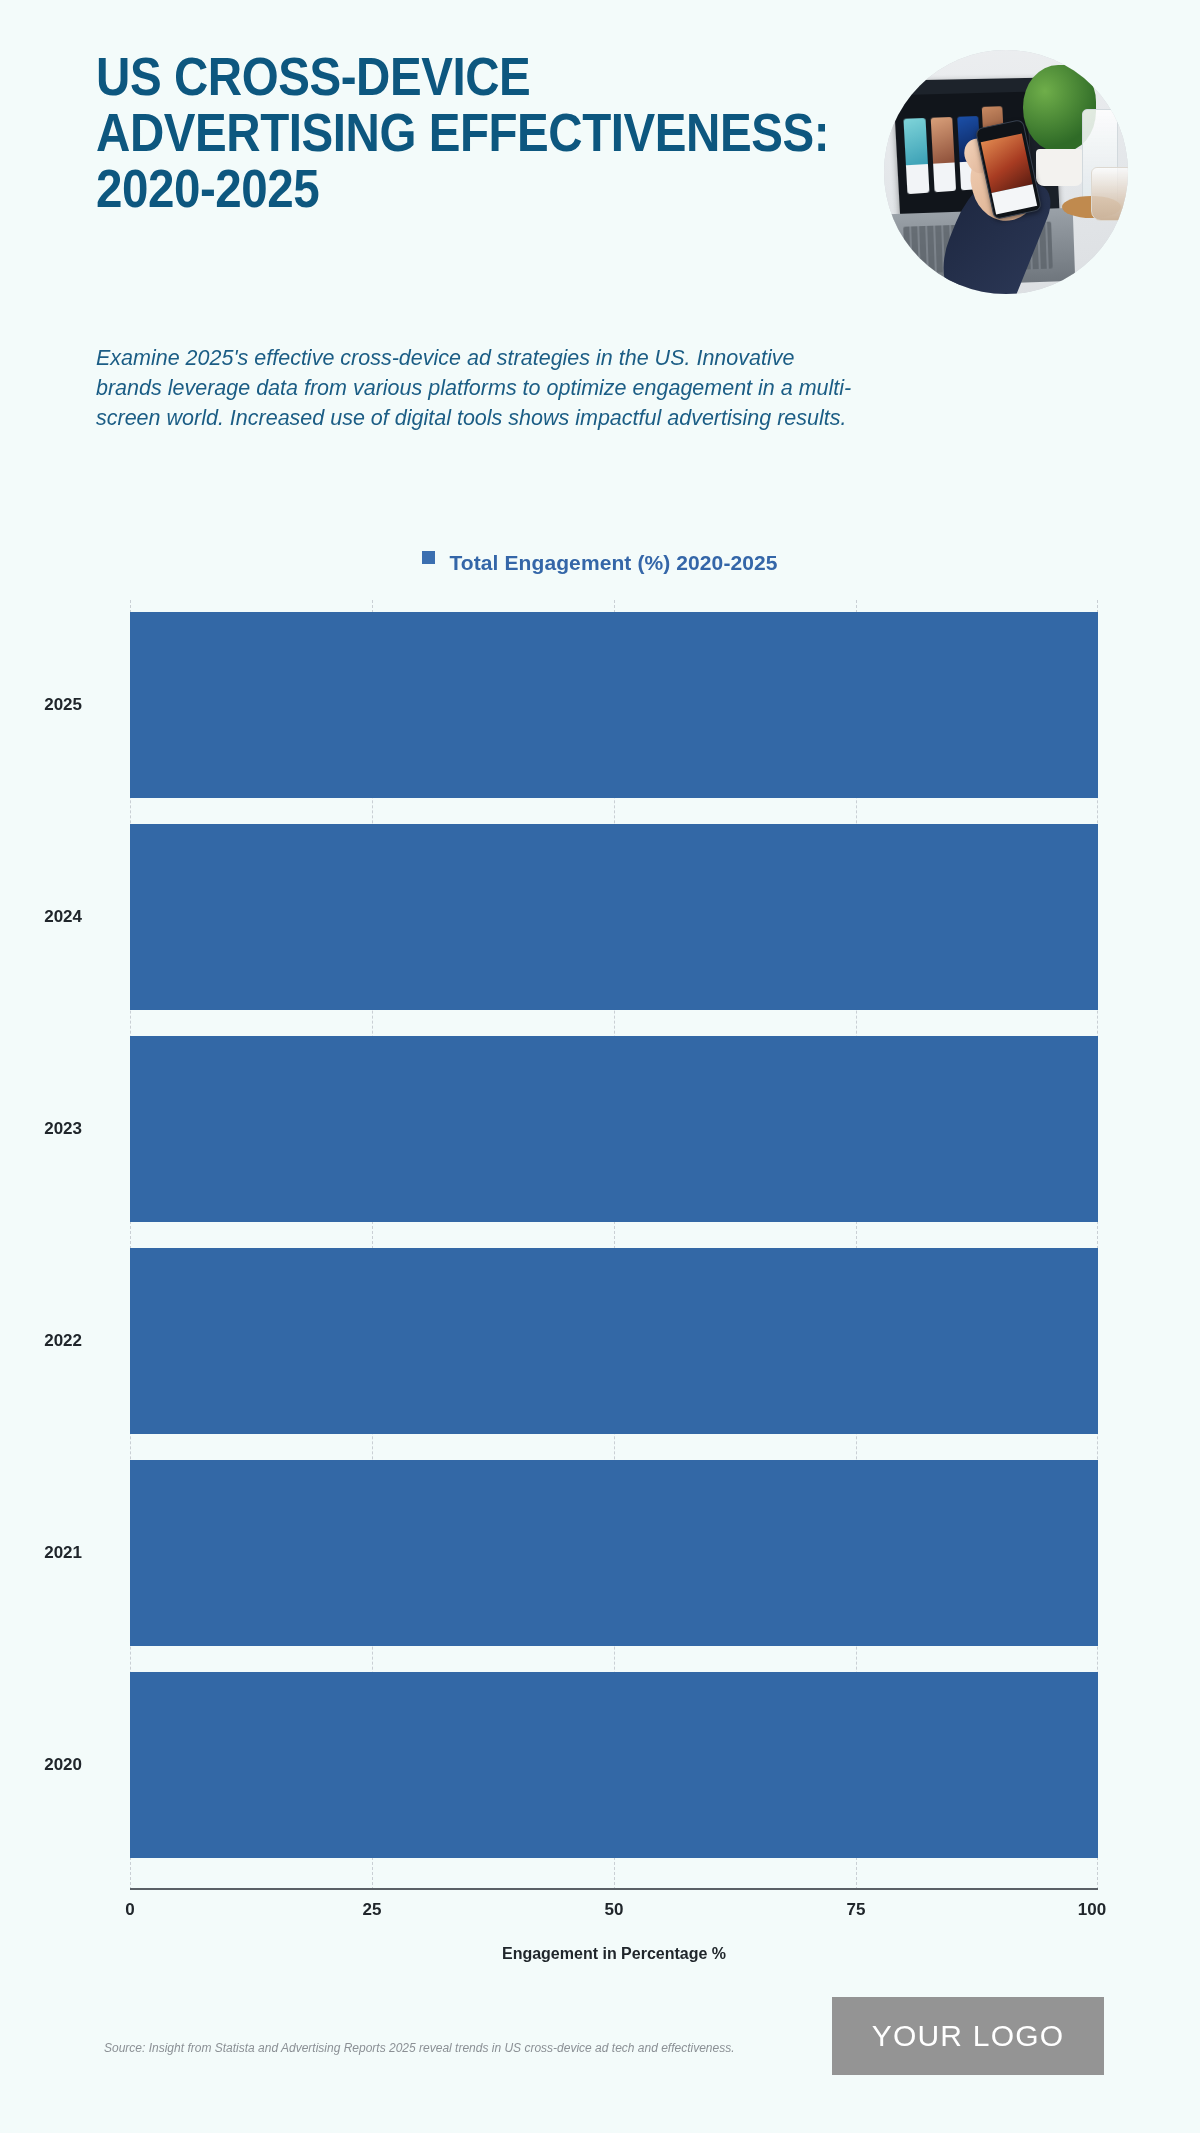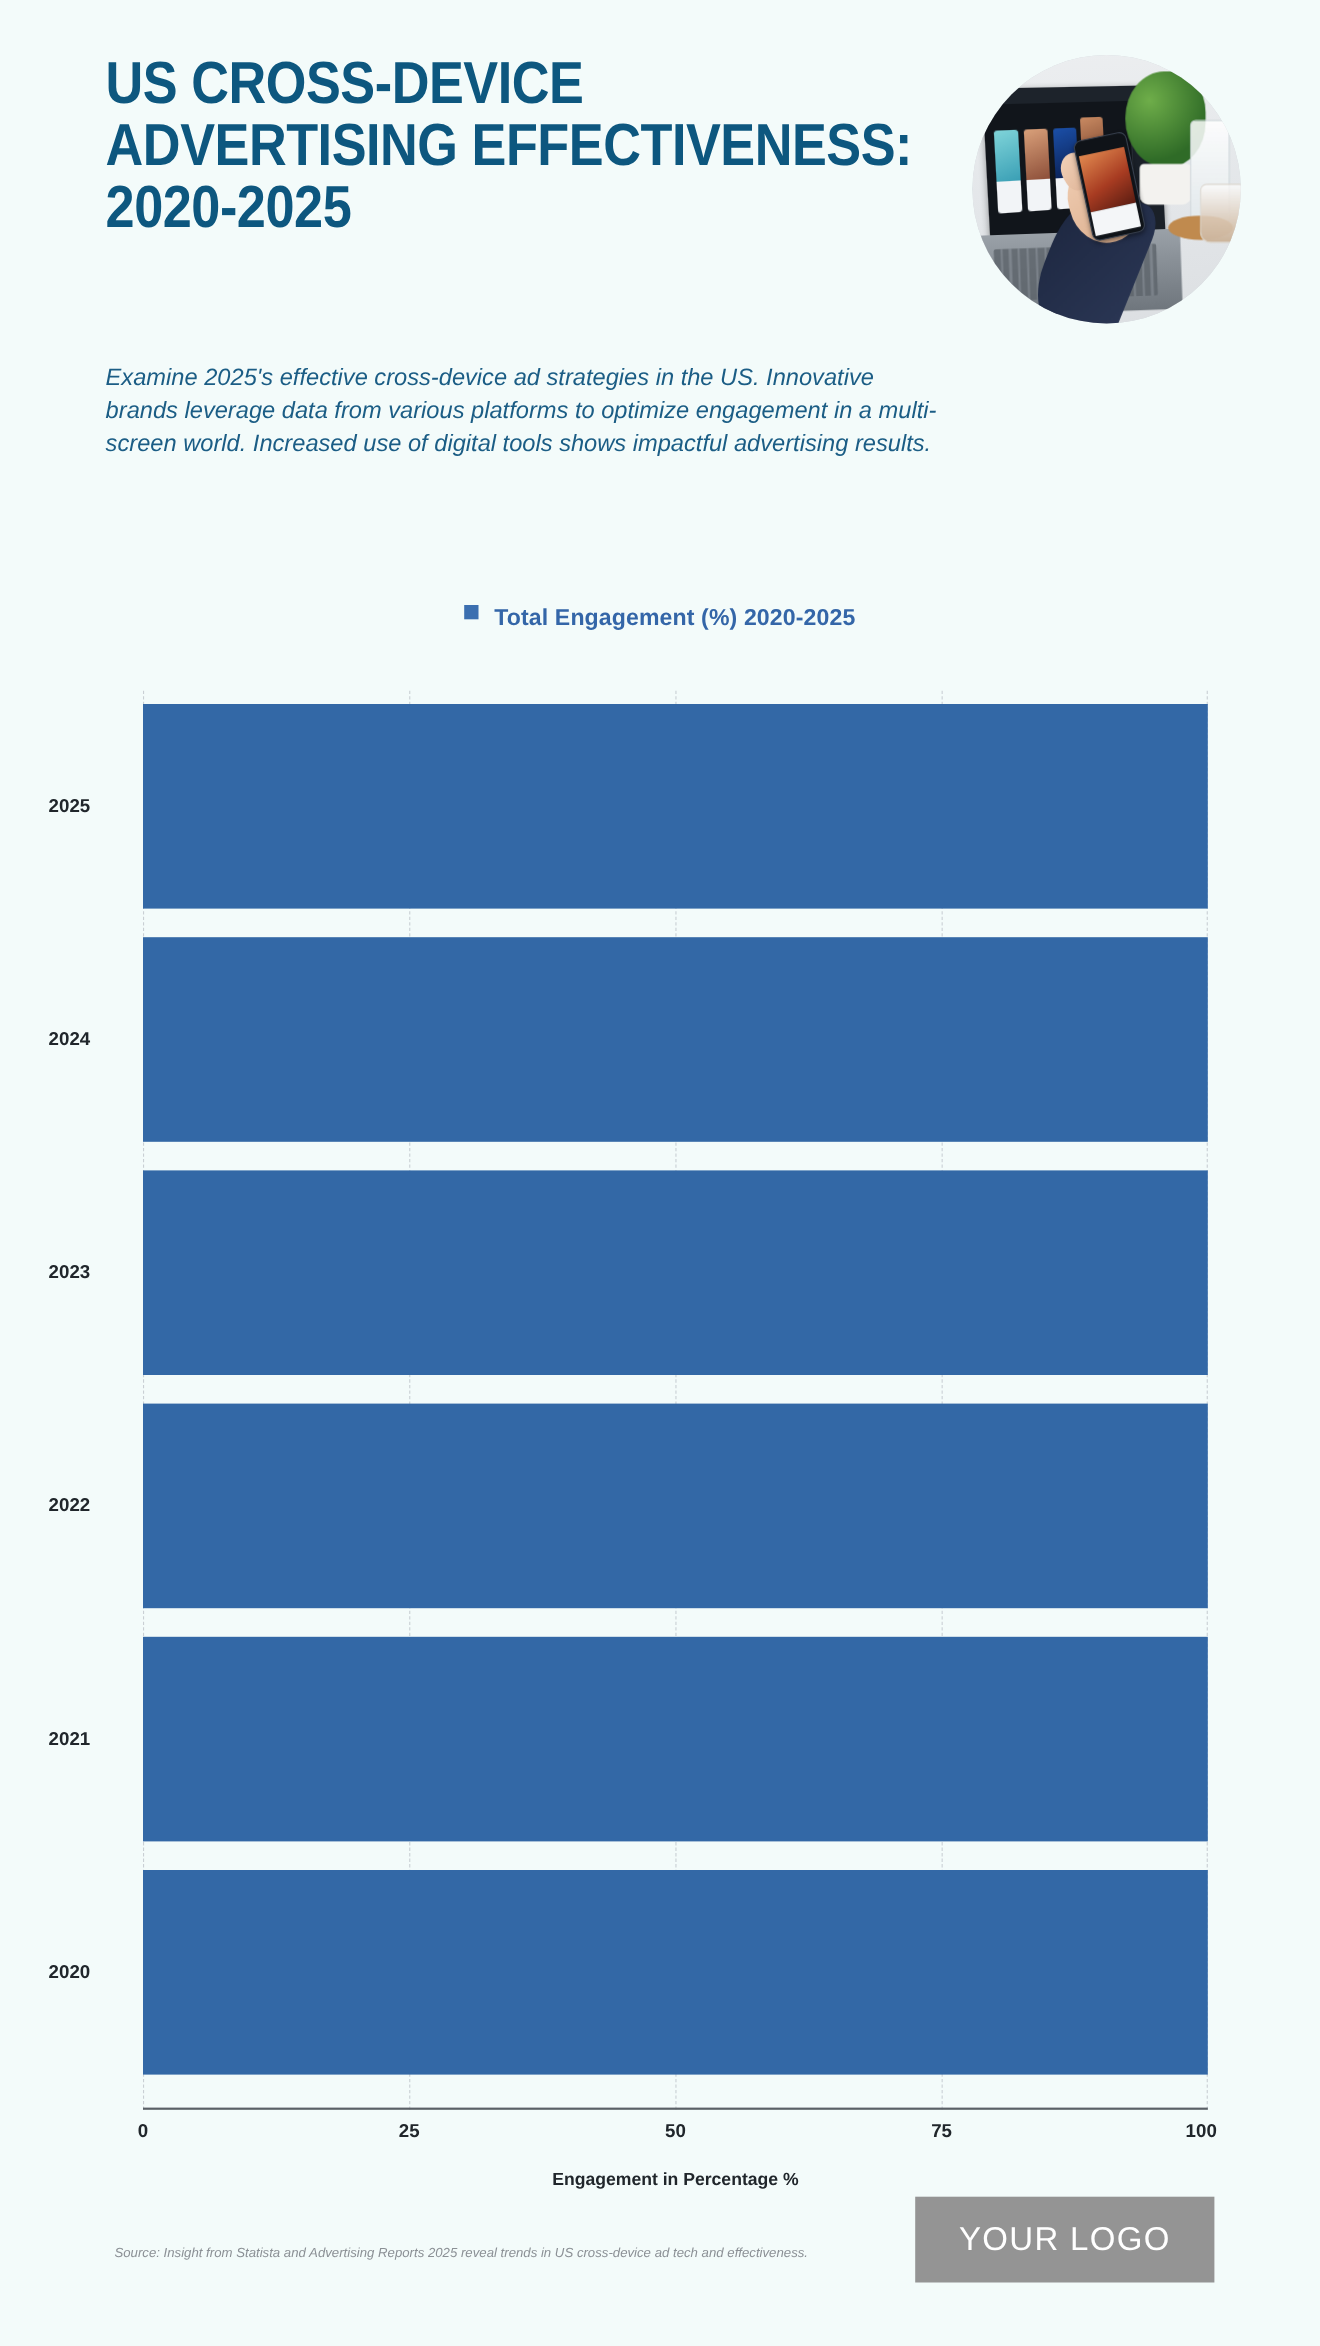--- a/index.html
+++ b/index.html
@@ -26,21 +26,21 @@
     color:#0d5party;
     color:#0d577f;
     text-transform:uppercase;
     transform:scaleX(0.88);
     transform-origin:left top;
   }
   .title-line { display:block; white-space:nowrap; }
 
   .subtitle {
     position:absolute;
-    left:96px; top:328px;
+    left:96px; top:343px;
     width:770px;
     font-size:21.5px;
     line-height:30px;
     font-style:italic;
     color:#1b5d85;
     font-weight:500;
   }
 
   .photo-circle {
     position:absolute;
@@ -119,21 +119,21 @@
   .chart-legend {
     position:absolute; left:0; top:550px; width:1200px;
     text-align:center;
   }
   .legend-item { display:inline-flex; gap:14px; }
   .legend-swatch { width:13px; height:13px; background:#3b6fb0; display:inline-block; }
   .legend-label { font-size:21px; font-weight:bold; color:#3466a8; letter-spacing:.1px; }
 
   .chart {
     position:absolute;
-    left:130px; top:628px;
+    left:130px; top:600px;
     width:968px; height:1290px;
   }
   .plot {
     position:absolute; left:0; top:0;
     width:968px; height:1290px;
   }
   .gridline {
     position:absolute; top:0; width:0;
     border-left:1px dashed #c9cfd4;
     height:1290px;

